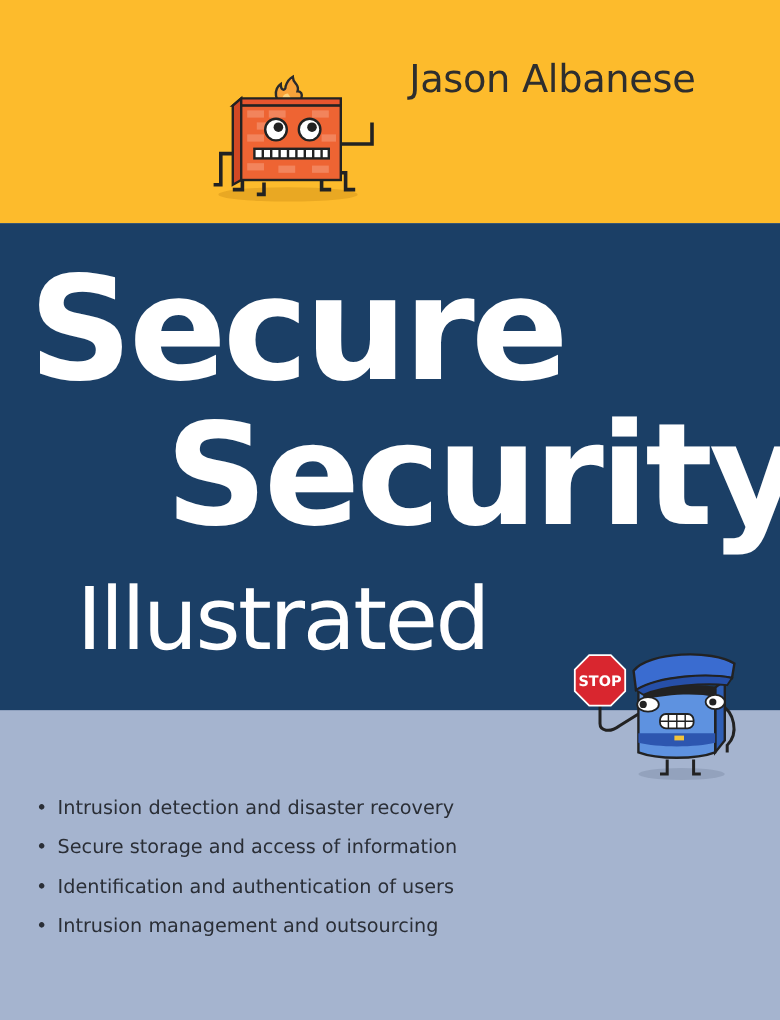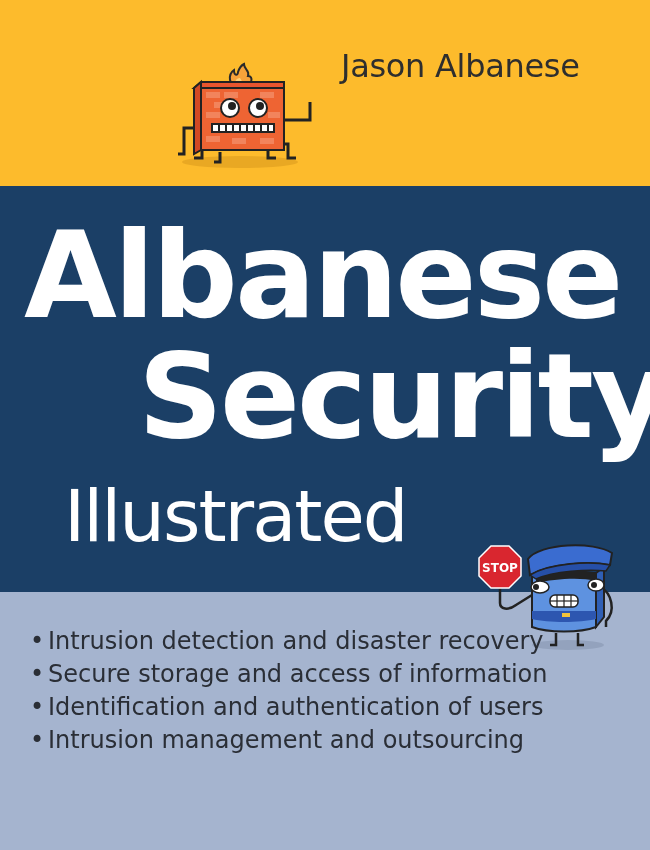--- a/index.html
+++ b/index.html
@@ -10,21 +10,21 @@
     .band-bot { position: absolute; left: 0; top: 592px; width: 650px; height: 258px; background: #A5B4CF; }
 
     .authors { position: absolute; left: 341px; top: 47px; color: #2E2E2E; font-size: 32px; line-height: 39px; letter-spacing: -0.3px; }
     .authors div { white-space: nowrap; }
 
     .title-line { position: absolute; color: #FFFFFF; white-space: nowrap; font-weight: bold; }
     .t1 { left: 24px; top: 206px; font-size: 120px; line-height: 140px; letter-spacing: -3px; }
     .t2 { left: 138px; top: 327px; font-size: 118px; line-height: 138px; letter-spacing: -3px; }
     .t3 { left: 64px; top: 466px; font-size: 72px; line-height: 100px; font-weight: normal; letter-spacing: -2px; }
 
-    .bullets { position: absolute; left: 30px; top: 625px; margin: 0; padding: 0; list-style: none; color: #2A2E36; font-size: 24px; line-height: 33px; }
+    .bullets { position: absolute; left: 30px; top: 656px; margin: 0; padding: 0; list-style: none; color: #2A2E36; font-size: 16px; line-height: 33px; }
     .bullets li { white-space: nowrap; }
     .bullets .dot { display: inline-block; width: 18px; }
 
     .char { position: absolute; }
   </style>
 </head>
 <body>
 
 <div class="cover">
   <div class="band-top"></div>
@@ -80,21 +80,21 @@
         <line x1="84" y1="66" x2="84" y2="74"></line>
       <line x1="91" y1="66" x2="91" y2="74"></line>
         <line x1="98" y1="66" x2="98" y2="74"></line>
     </g>
   </svg>
 
   <div class="authors">
     <div>Jason Albanese</div>
   </div>
 
-  <div class="title-line t1">Albanese</div>
+  <div class="title-line t1">Secure</div>
   <div class="title-line t2">Security</div>
   <div class="title-line t3">Illustrated</div>
 
   <svg class="char" style="left:470px;top:535px;" width="160" height="120" viewBox="0 0 160 120">
     <ellipse cx="98" cy="110" rx="36" ry="5" fill="#8E9DB8" opacity="0.8"></ellipse>
 
     <path d="M30 50 L30 68 C30 74 38 76 46 70 L62 60" fill="none" stroke="#222" stroke-width="2.5"></path>
 
     <polygon points="21,11 39,11 51,23 51,41 39,53 21,53 9,41 9,23" fill="#D9262F" stroke="#fff" stroke-width="1.5"></polygon>
     <text x="30" y="37" text-anchor="middle" font-family="DejaVu Sans, sans-serif" font-weight="bold" font-size="12" fill="#fff">STOP</text>

